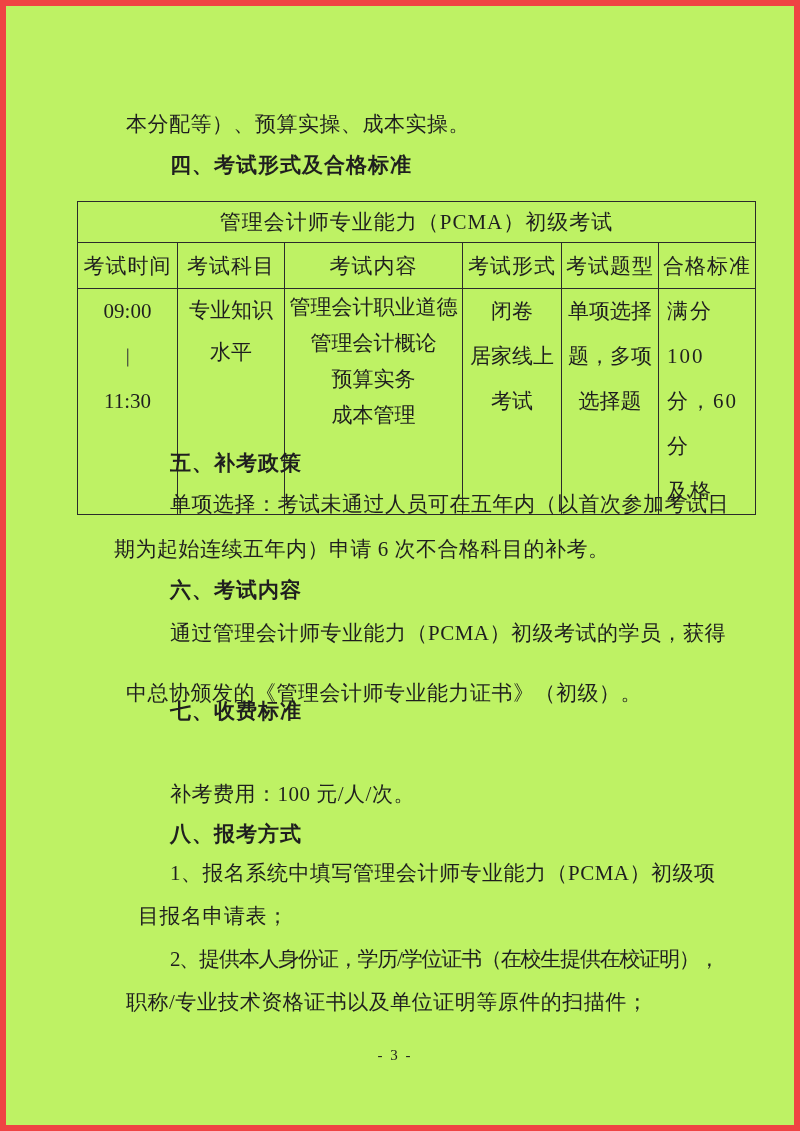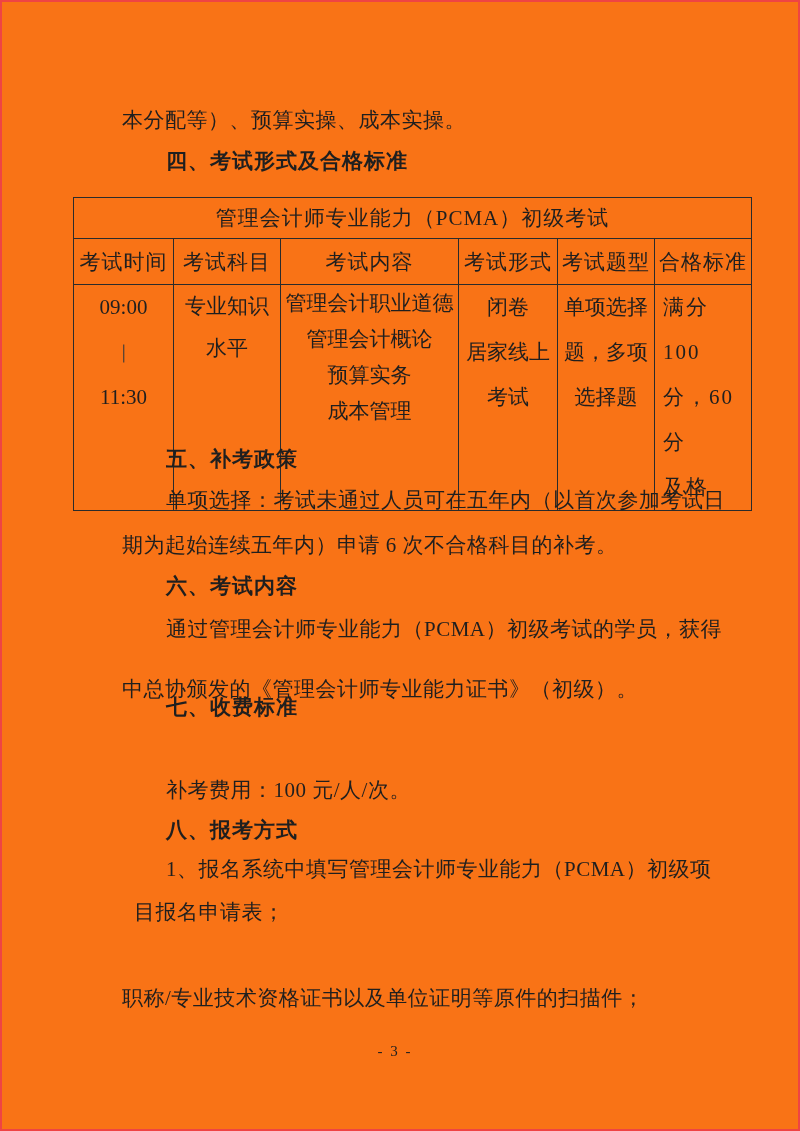--- a/index.html
+++ b/index.html
@@ -1,20 +1,20 @@
 <!DOCTYPE html>
 <html><head>
 <meta charset="utf-8">
 <style>
   html,body{margin:0;padding:0;background:#ffffff;}
   .page{
     position:relative;
     width:800px;height:1131px;
-    background:#f97316;
-    border:2px solid #ef4444;
+    background:#bef264;
+    border:6px solid #ef4444;
     box-sizing:border-box;
     font-family:"Liberation Serif","DejaVu Serif",serif;
     color:#1f1f1f;
     overflow:hidden;
     text-decoration:underline;
   }
   .line{
     position:absolute;
     font-size:21px;
     line-height:23px;
@@ -139,28 +139,29 @@
             <div class="ln">满分 100</div>
             <div class="ln">分，60 分</div>
             <div class="ln">及格</div>
           </td>
     </tr>
   </tbody>
     </table>
 
   <div class="line heading" style="left:164px;top:446px;">五、补考政策</div>
   <div class="line" style="left:164px;top:487px;">单项选择：考试未通过人员可在五年内（以首次参加考试日</div>
-  <div class="line" style="left:120px;top:532px;">期为起始连续五年内）申请 6 次不合格科目的补考。</div>
+  <div class="line" style="left:108px;top:532px;">期为起始连续五年内）申请 6 次不合格科目的补考。</div>
 
   <div class="line heading" style="left:164px;top:573px;">六、考试内容</div>
   <div class="line" style="left:164px;top:616px;">通过管理会计师专业能力（PCMA）初级考试的学员，获得</div>
   <div class="line" style="left:120px;top:676px;">中总协颁发的《管理会计师专业能力证书》（初级）。</div>
 
   <div class="line heading" style="left:164px;top:694px;">七、收费标准</div>
   <div class="line" style="left:164px;top:777px;">补考费用：100 元/人/次。</div>
 
   <div class="line heading" style="left:164px;top:817px;">八、报考方式</div>
   <div class="line" style="left:164px;top:856px;">1、报名系统中填写管理会计师专业能力（PCMA）初级项</div>
   <div class="line" style="left:120px;top:899px;margin-left:12px;">目报名申请表；</div>
+  <div class="line tight" style="left:164px;top:942px;">2、提供本人身份证，学历/学位证书（在校生提供在校证明），</div>
   <div class="line" style="left:120px;top:985px;">职称/专业技术资格证书以及单位证明等原件的扫描件；</div>
 
   <div class="footer">- 3 -</div>
 </div>
 
 </body></html>

